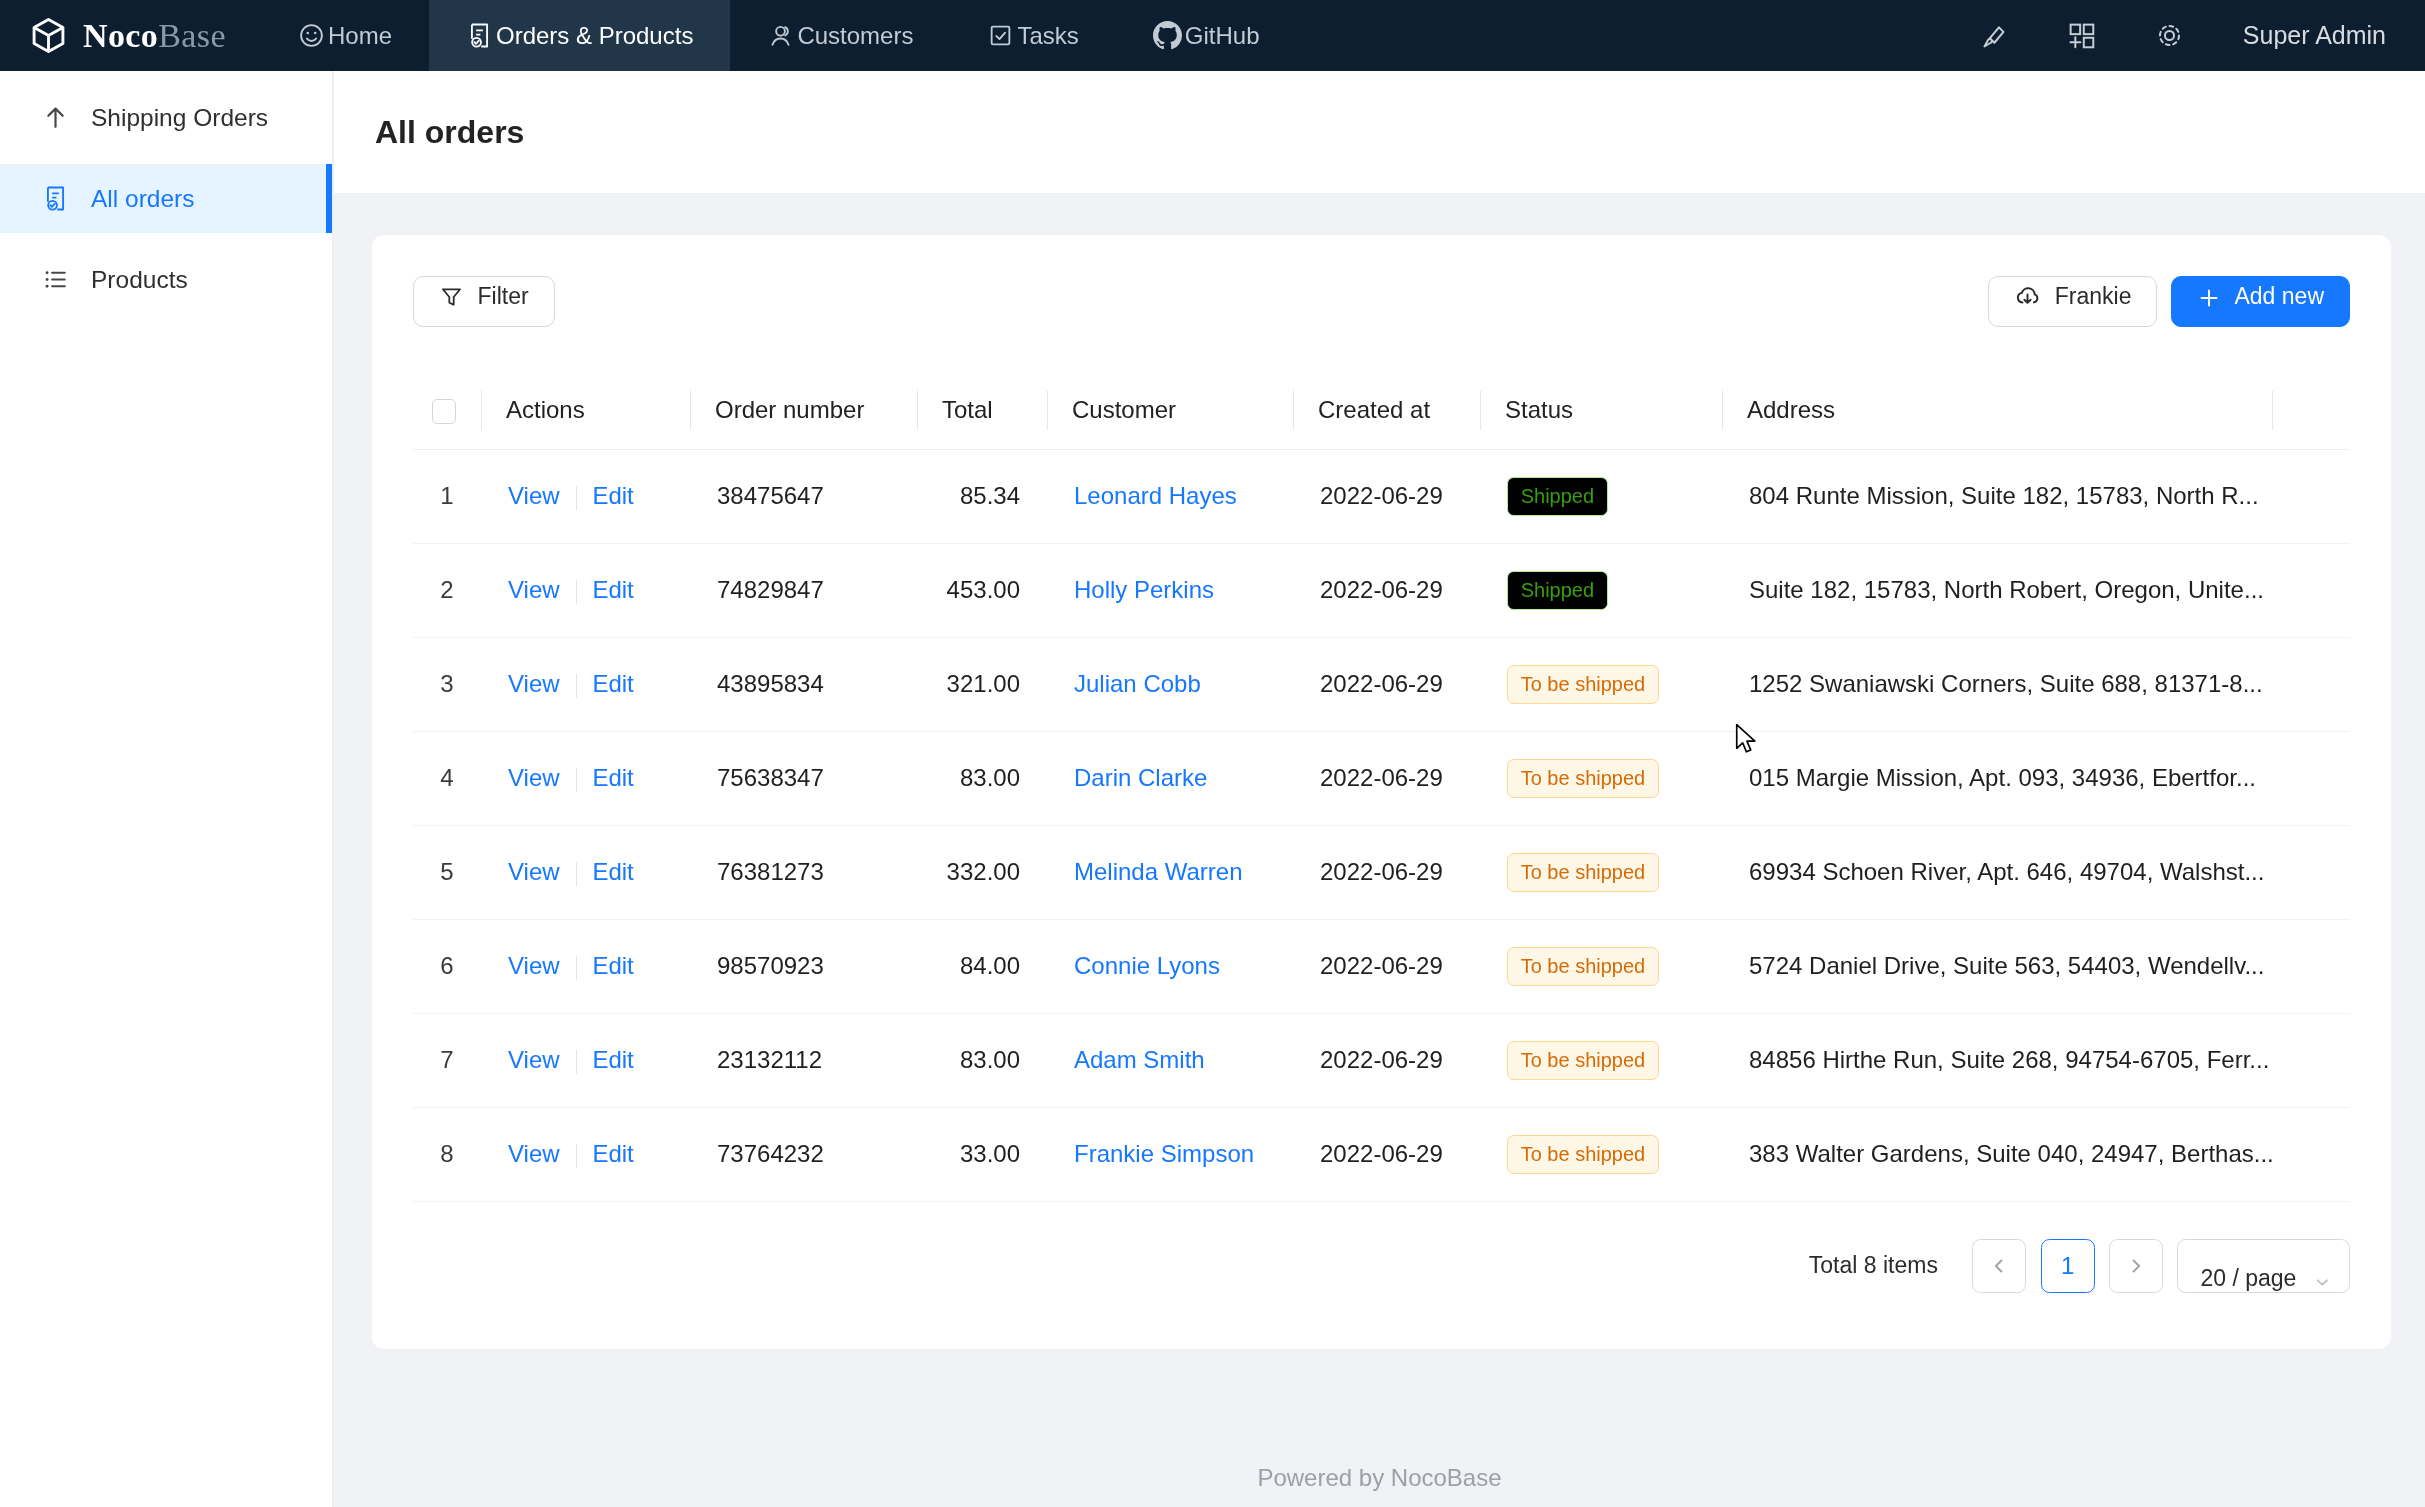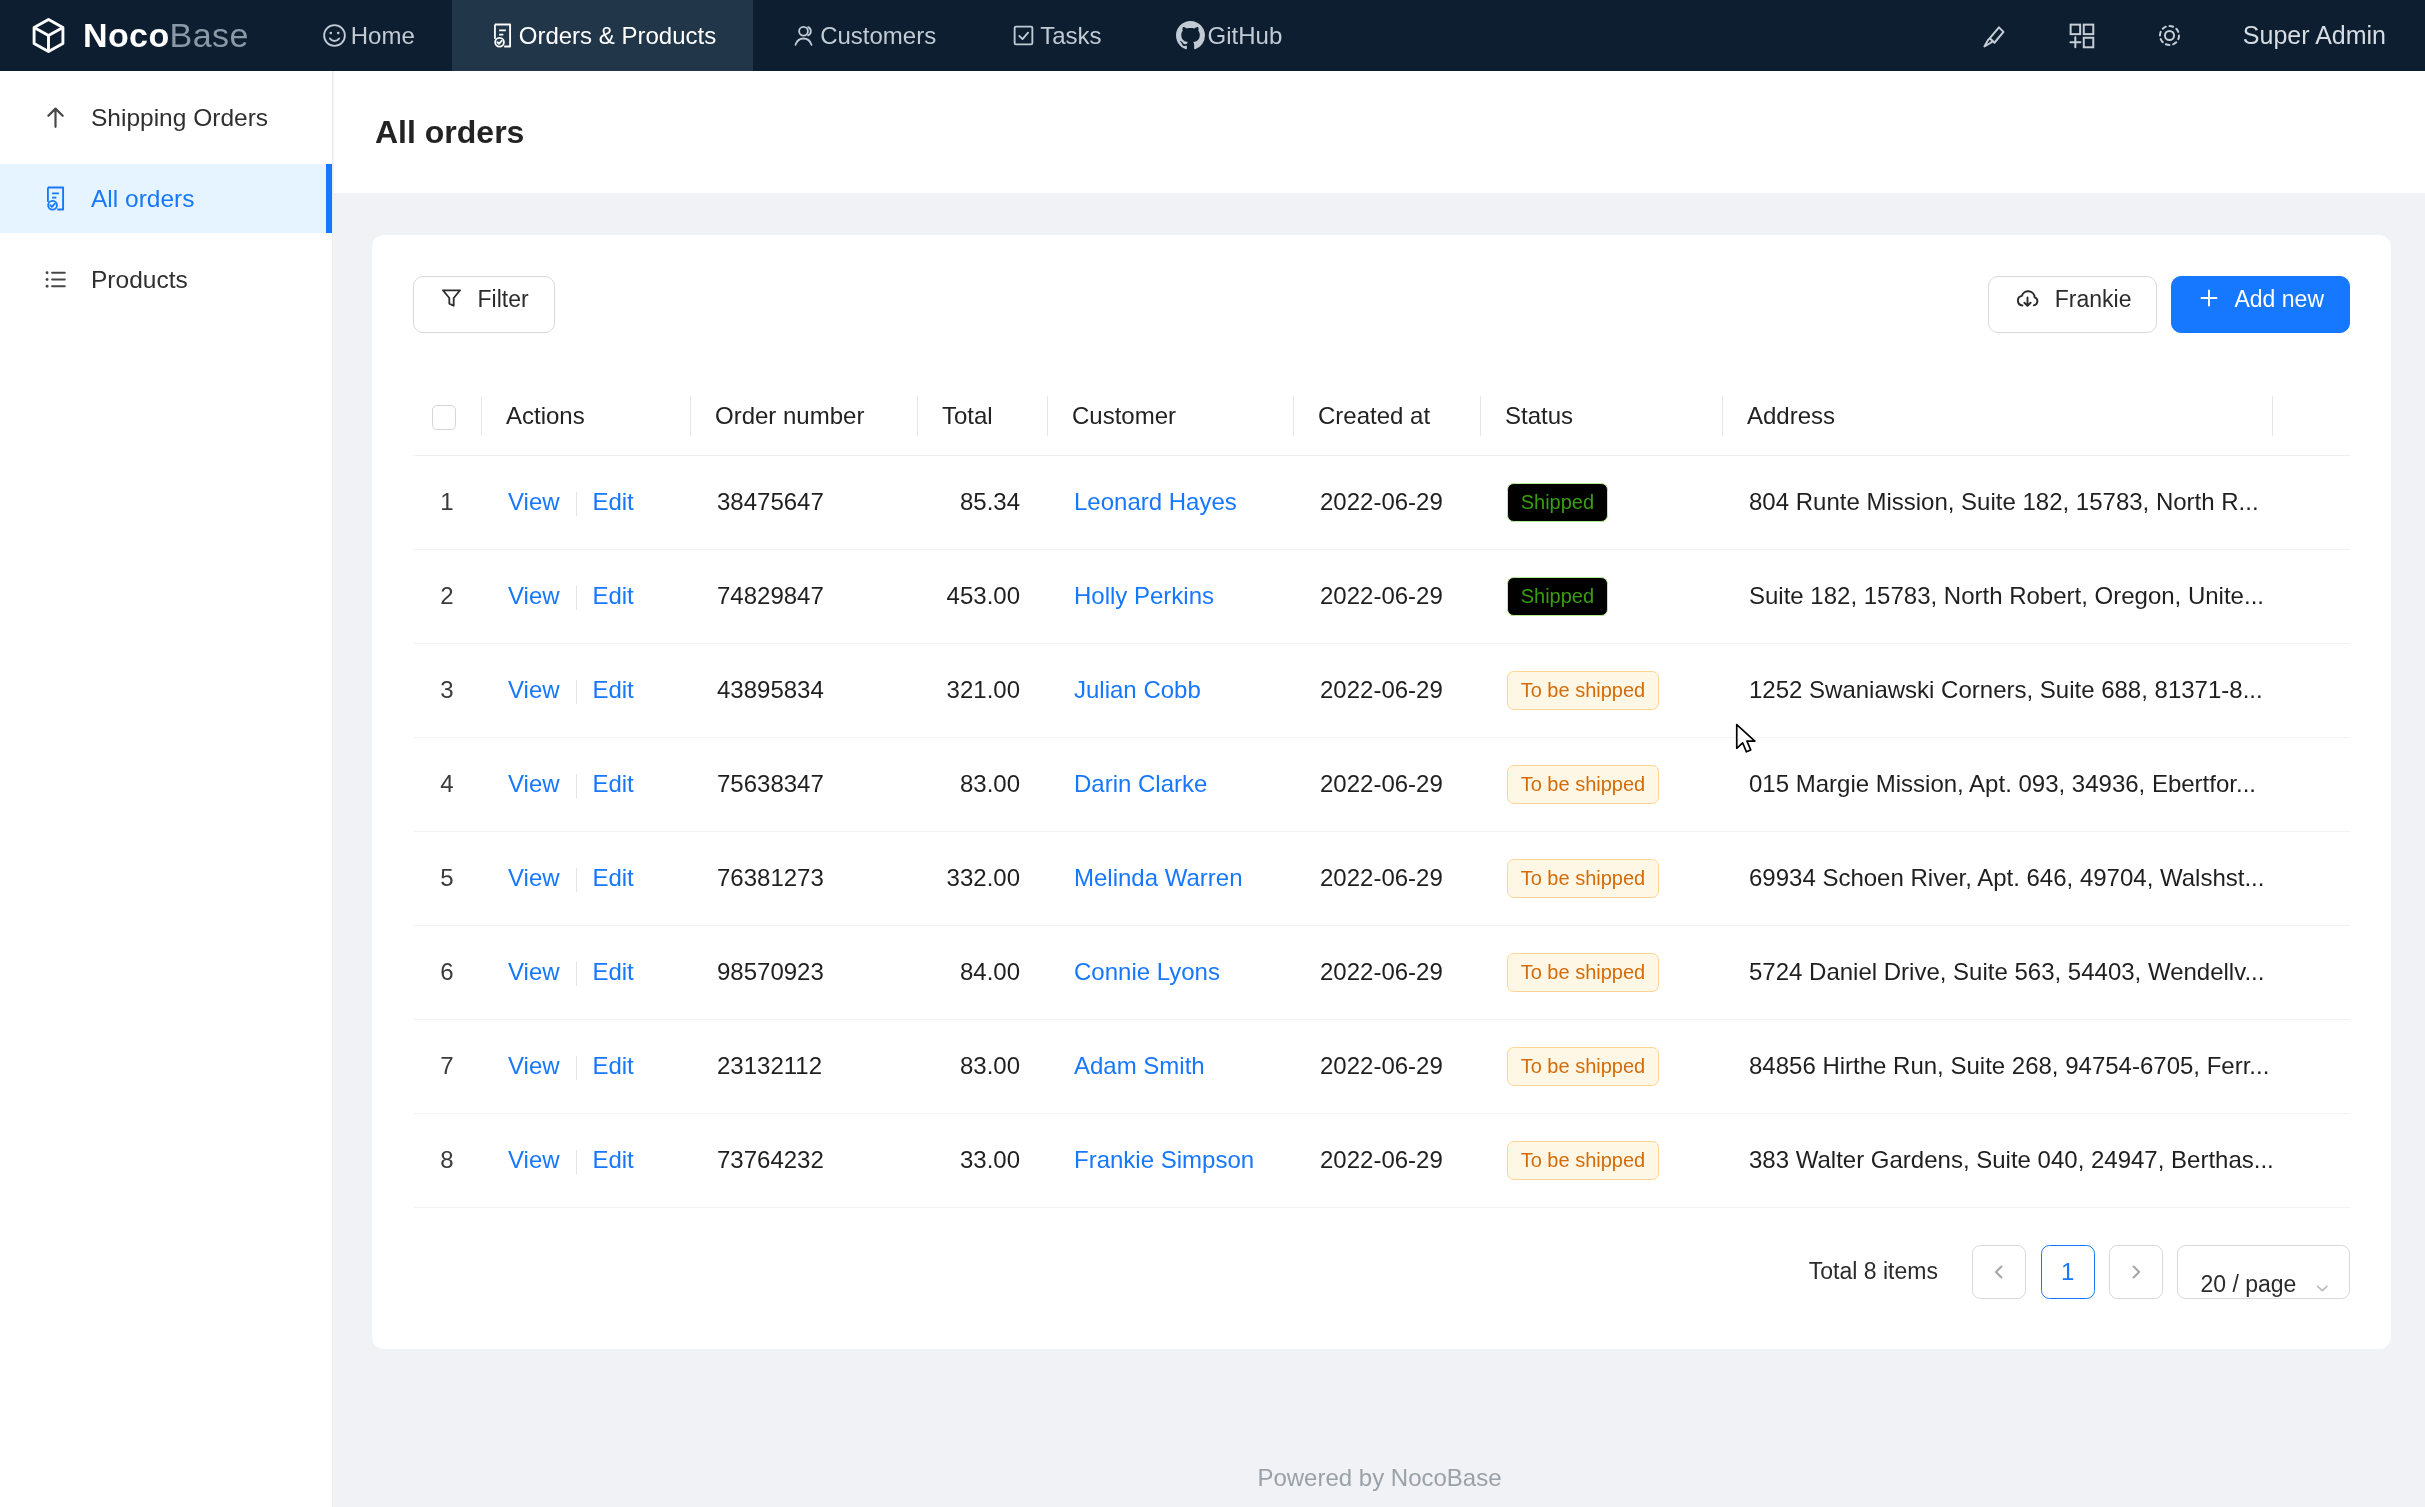--- a/index.html
+++ b/index.html
@@ -4,21 +4,21 @@
 <style>
   html,body{margin:0;padding:0;width:2426px;height:1508px;overflow:hidden;
     background:#f0f2f5;font-family:"Liberation Sans",sans-serif;
     -webkit-font-smoothing:antialiased;}
   *{box-sizing:border-box;}
 
   
   .navbar{position:absolute;top:0;left:0;right:0;height:71px;background:#0c1e30;
     display:flex;align-items:stretch;color:#c5cdd5;z-index:10;}
   .logo{display:flex;align-items:center;gap:15px;padding:0 35px 0 29px;cursor:pointer;}
-  .logo-text{font-size:34px;color:#fff;font-weight:700;letter-spacing:0.4px;white-space:nowrap;}
+  .logo-text{font-size:34px;color:#fff;font-weight:700;letter-spacing:0.4px;white-space:nowrap;font-family:Liberation Serif, serif;}
   .logo-text .base{color:#8b99a7;font-weight:300;}
   .nav-tabs{display:flex;align-items:stretch;}
   .nav-tab{display:flex;align-items:center;gap:3px;padding:0 37px;font-size:24px;
     color:#c2cbd4;cursor:pointer;white-space:nowrap;}
   .nav-tab.active{background:#22364a;color:#fff;--icon-bg:#22364a;}
   .nav-right{margin-left:auto;display:flex;align-items:center;gap:59px;padding-right:39px;}
   .nav-icon-btn{display:flex;align-items:center;justify-content:center;cursor:pointer;color:#c5cdd5;}
   .nav-user{font-size:25px;color:#d6dce2;cursor:pointer;white-space:nowrap;}
 
   
@@ -35,21 +35,21 @@
   .page-header{position:absolute;left:334px;top:71px;right:0;height:122px;background:#fff;
     display:flex;align-items:center;padding-left:41px;}
   .page-title{font-size:32px;font-weight:600;color:#232323;}
 
   
   .content{position:absolute;left:334px;top:193px;right:0;bottom:0;background:#f0f2f5;}
   .card{margin:42px 34px 0 38px;height:1114px;background:#fff;border-radius:12px;
     padding:41px;position:relative;}
 
   .toolbar{display:flex;align-items:center;}
-  .btn{height:57px;display:inline-flex;align-items:flex-start;gap:13.5px;padding:9px 25px;
+  .btn{height:51px;display:inline-flex;align-items:flex-end;gap:13.5px;padding:16px 25px;
     border:0.8px solid #d9d9d9;border-radius:10px;background:#fff;font-size:23px;
     color:#2b2b2b;cursor:pointer;white-space:nowrap;}
   .btn svg{flex:none;}
   .btn-primary{background:#1677ff;border-color:#1677ff;color:#fff;}
   .toolbar-right{margin-left:auto;display:flex;gap:13.5px;}
 
   
   table{width:100%;border-collapse:collapse;table-layout:fixed;margin-top:44px;}
   th{height:78px;font-size:24px;font-weight:500;color:#222;text-align:left;
     padding:0 0 0 25px;border-bottom:0.8px solid #efefef;position:relative;white-space:nowrap;}

